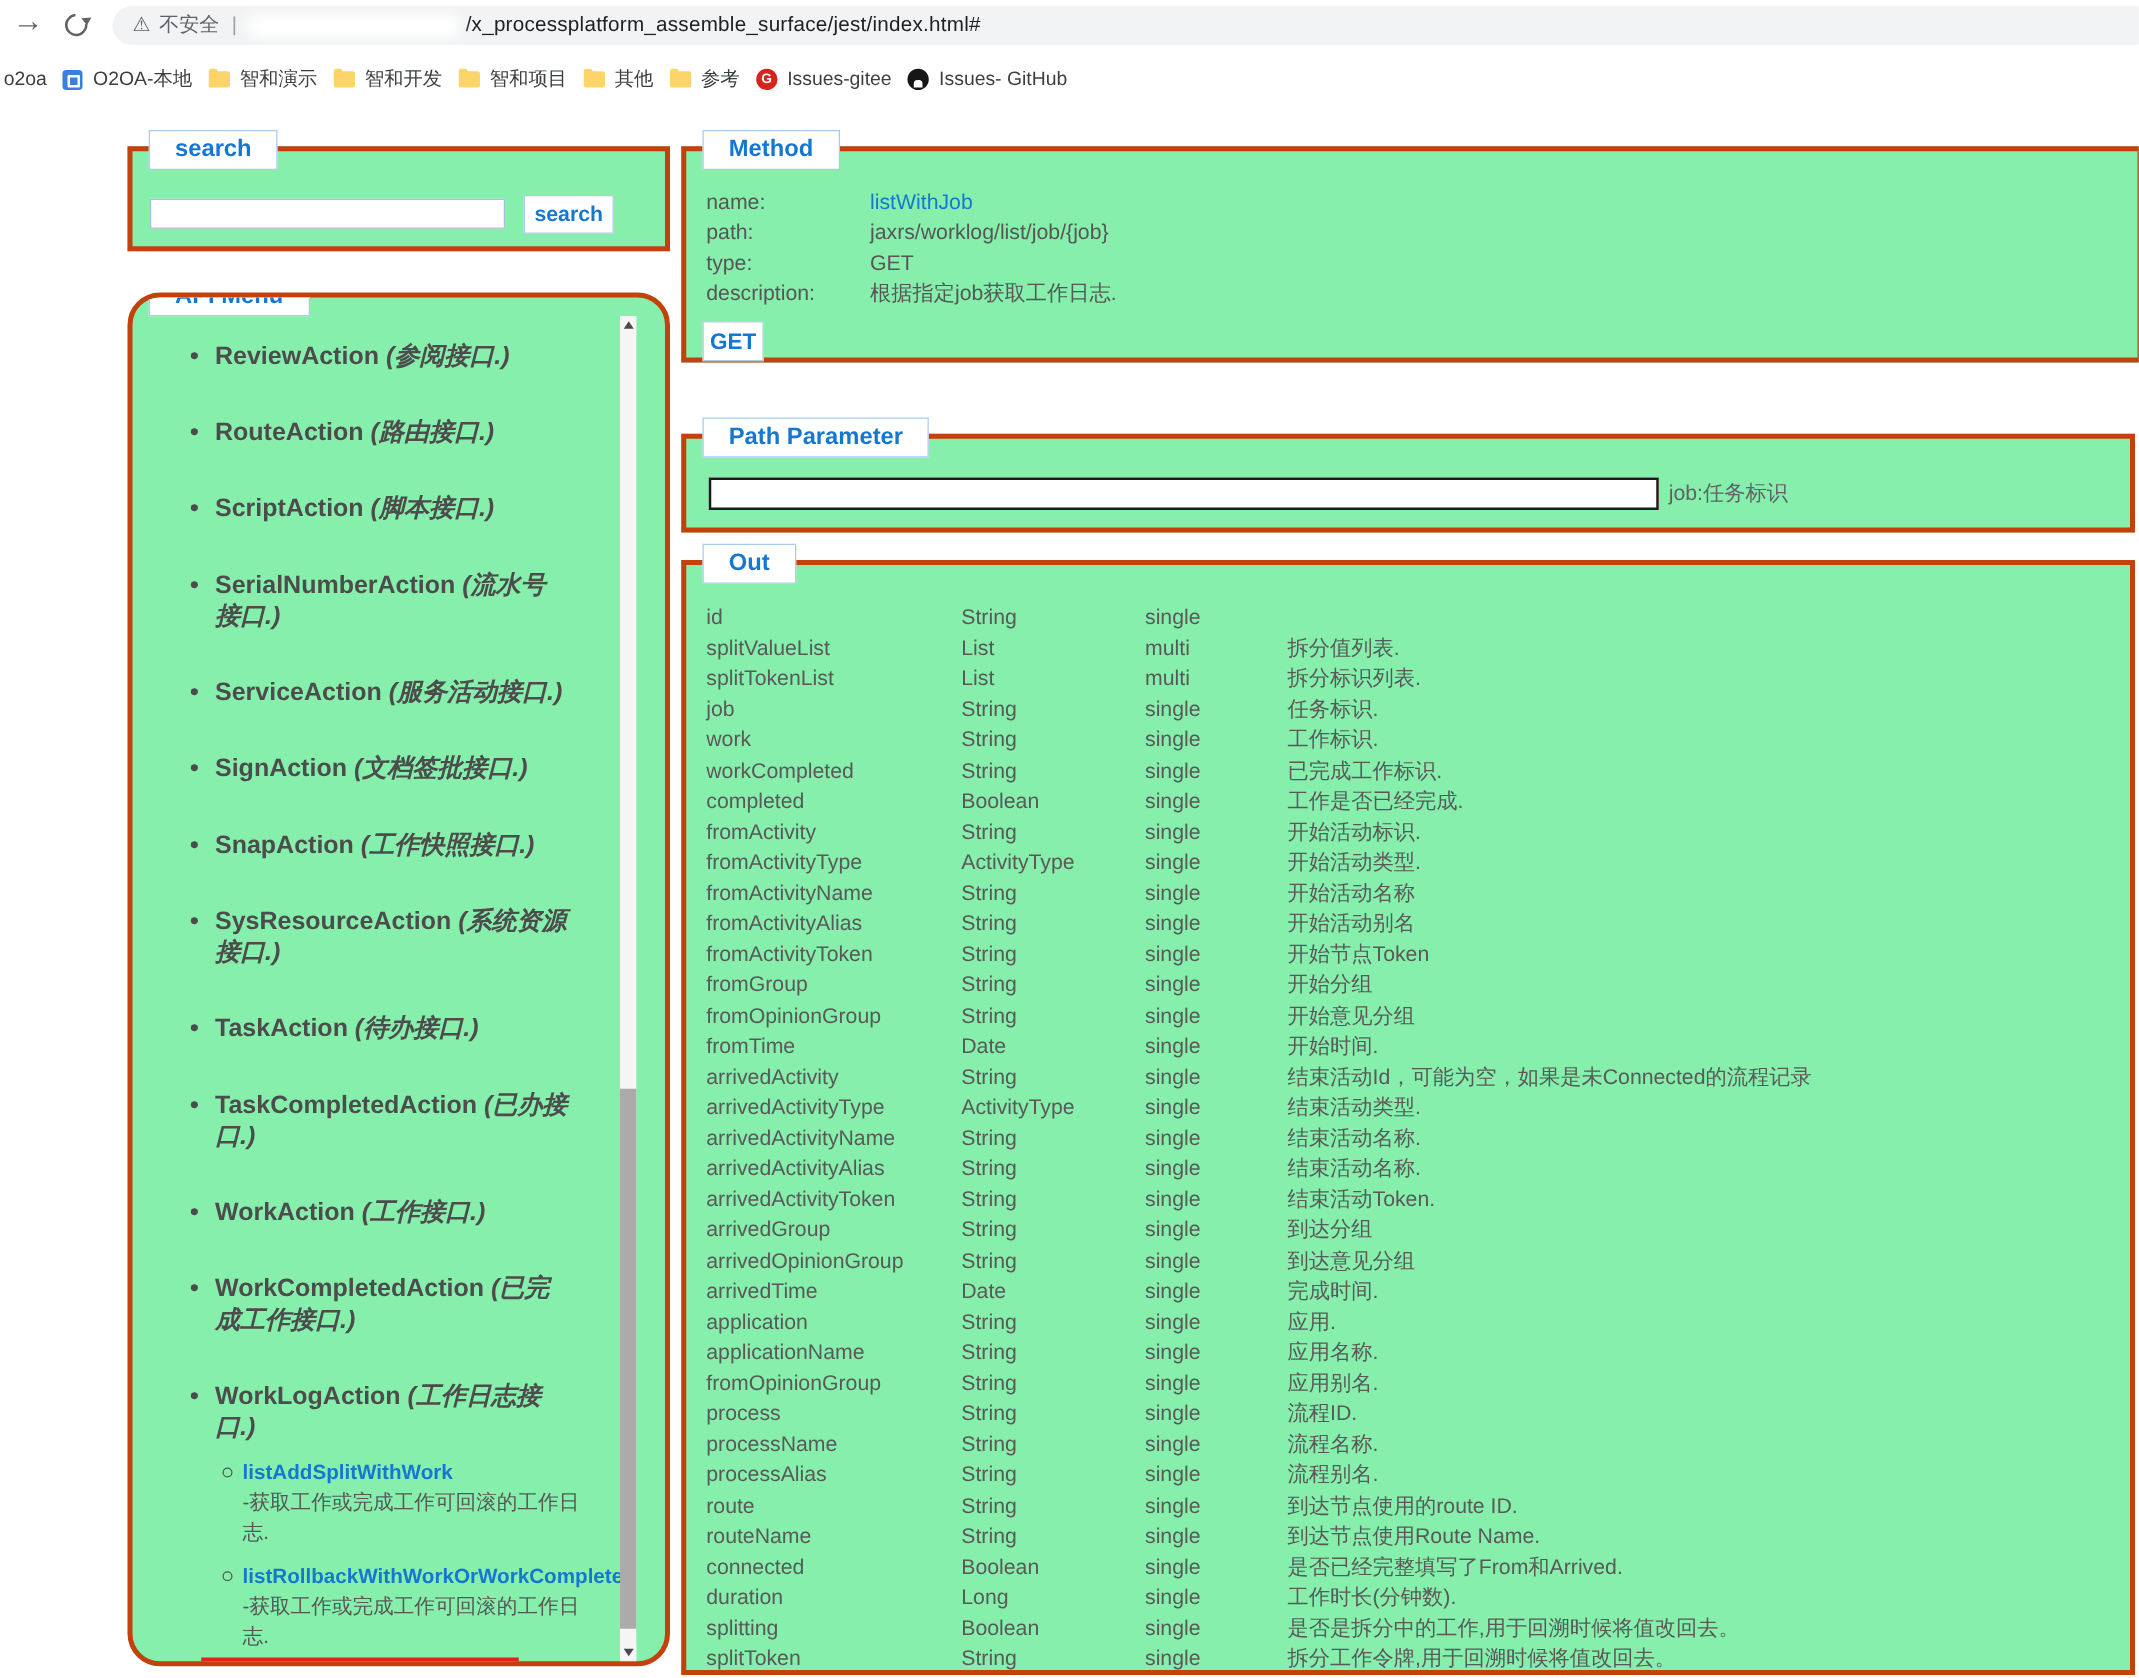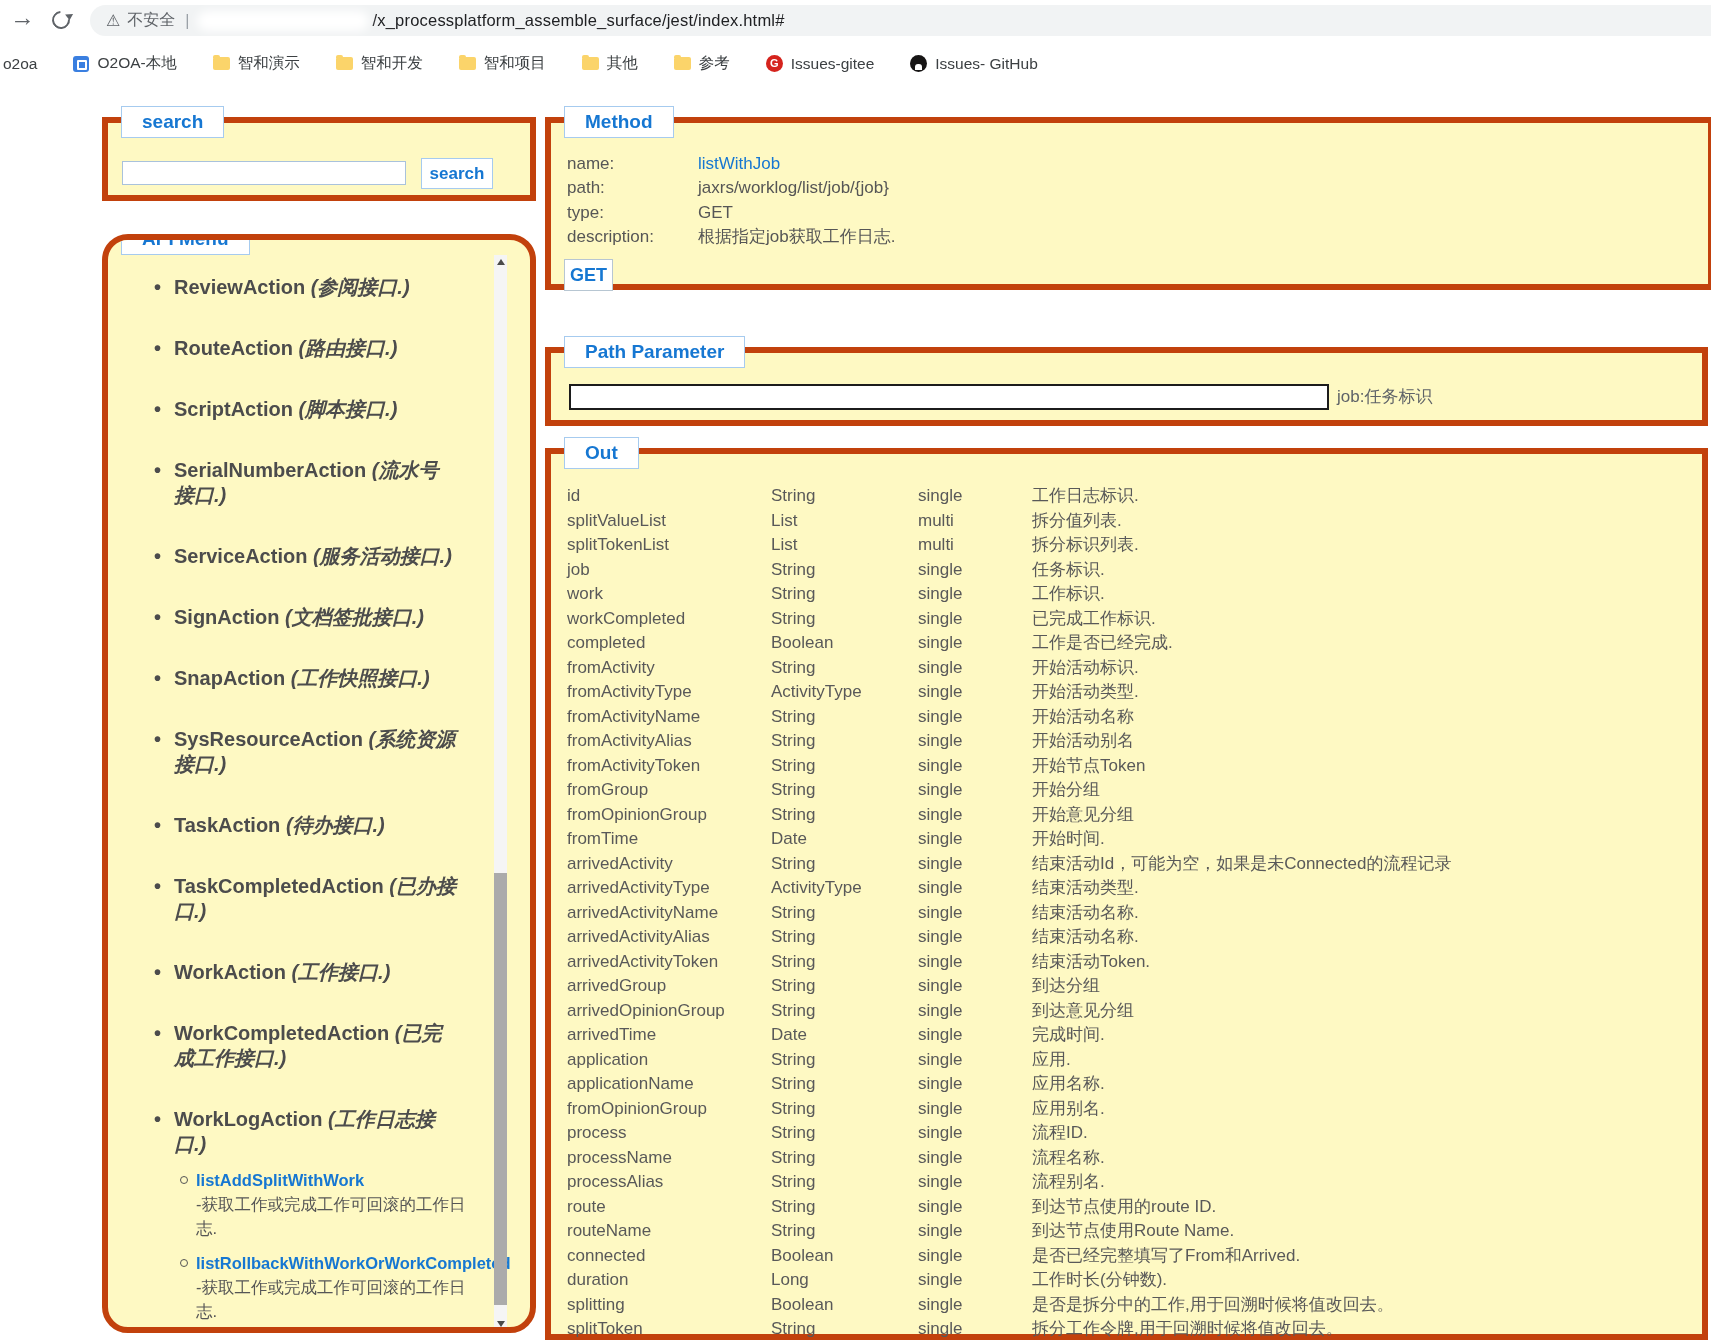--- a/index.html
+++ b/index.html
@@ -16,35 +16,35 @@
   .nav-reload::after{content:"";position:absolute;right:-4px;top:-3px;width:0;height:0;
     border:4px solid transparent;border-left:6px solid #5f6368;transform:rotate(46deg);}
   .url-pill{position:absolute;left:90px;top:5px;right:-14px;height:31px;background:#f1f3f4;
     border-radius:16px 0 0 16px;display:flex;align-items:center;padding-left:16px;cursor:text;}
   .warn-ic{font-size:16px;color:#5f6368;margin-right:7px;line-height:1;}
   .warn-txt{font-size:16px;color:#5f6368;}
   .url-sep{color:#9aa0a6;margin:0 7px 0 10px;font-size:16px;}
   .url-blur{width:172px;height:20px;background:#ffffff;border-radius:10px;filter:blur(5px);margin-right:4px;}
   .url-txt{font-size:16.5px;color:#202124;letter-spacing:.2px;white-space:nowrap;}
   #bookmarks{position:absolute;left:0;top:40px;width:100%;height:47px;background:#fff;
-    display:flex;align-items:center;padding-left:3px;gap:36px;box-sizing:border-box;}
+    display:flex;align-items:center;padding-left:3px;gap:13px;box-sizing:border-box;}
   .bm{display:flex;align-items:center;gap:8px;cursor:pointer;flex:0 0 auto;}
   .bm-label{font-size:15.5px;color:#3c4043;white-space:nowrap;}
   .bm-ic{display:inline-block;flex:0 0 auto;}
   .ic-folder{width:17px;height:13px;background:#fbd46a;border-radius:2px;position:relative;}
   .ic-folder::before{content:"";position:absolute;left:0;top:-2px;width:7px;height:3px;background:#fbd46a;border-radius:2px 2px 0 0;}
   .ic-o2oa-app{width:16px;height:16px;background:#3a7fe0;border-radius:3px;position:relative;}
   .ic-o2oa-app::before{content:"";position:absolute;left:4px;top:4px;width:6px;height:6px;border:2px solid #fff;border-radius:1px;}
   .ic-gitee{width:17px;height:17px;background:#d5231d;border-radius:50%;position:relative;}
   .ic-gitee::before{content:"G";position:absolute;left:0;top:0;width:17px;height:17px;color:#fff;
     font-size:11px;font-weight:bold;text-align:center;line-height:17px;}
   .ic-github{width:17px;height:17px;background:#171515;border-radius:50%;position:relative;}
   .ic-github::before{content:"";position:absolute;left:5px;top:9px;width:7px;height:6px;background:#fff;border-radius:3px 3px 0 0;}
   
-  .fs{position:absolute;border:6px solid #c2410c;background:#fef9c3;box-sizing:border-box;}
+  .fs{position:absolute;border:4px solid #c2410c;background:#86efac;box-sizing:border-box;}
   .fs-legend{position:absolute;top:-17px;left:13px;height:32px;line-height:30px;padding:0 20px;
     background:#fff;border:1px solid #a6cbef;color:#1677d2;font-weight:bold;font-size:19px;box-sizing:border-box;}
   #fs-search{left:102px;top:117px;width:434px;height:84px;}
   #search-input{position:absolute;left:14px;top:38px;width:284px;height:24px;border:1px solid #a9c2dc;
     font-size:15px;padding:0 6px;outline:none;box-sizing:border-box;}
   #search-btn{position:absolute;left:313px;top:35px;width:72px;height:31px;background:#fff;
     border:1px solid #a6cbef;color:#1677d2;font-weight:bold;font-size:17px;cursor:pointer;}
   #fs-api{left:102px;top:234px;width:434px;height:1099px;overflow:hidden;border-radius:26px;}
   #menu-list{position:absolute;left:44px;top:35px;width:304px;list-style:none;margin:0;padding:0;}
   .mi{position:relative;padding-left:22px;font-size:20px;font-weight:bold;color:#4c4c4c;
@@ -209,21 +209,20 @@
   <div id="path-label">job:任务标识</div>
 </div>
 
 <div class="fs" id="fs-out">
   <div class="fs-legend">Out</div>
   <div id="out-table">
       <div class="orow">
         <span class="c-name">id</span>
         <span class="c-type">String</span>
         <span class="c-card">single</span>
-        <span class="c-desc">工作日志标识.</span>
       </div>
       <div class="orow">
         <span class="c-name">splitValueList</span>
         <span class="c-type">List</span>
         <span class="c-card">multi</span>
         <span class="c-desc">拆分值列表.</span>
       </div>
       <div class="orow">
         <span class="c-name">splitTokenList</span>
         <span class="c-type">List</span>

